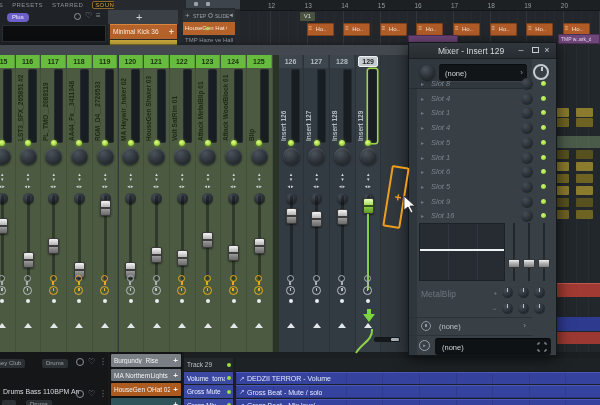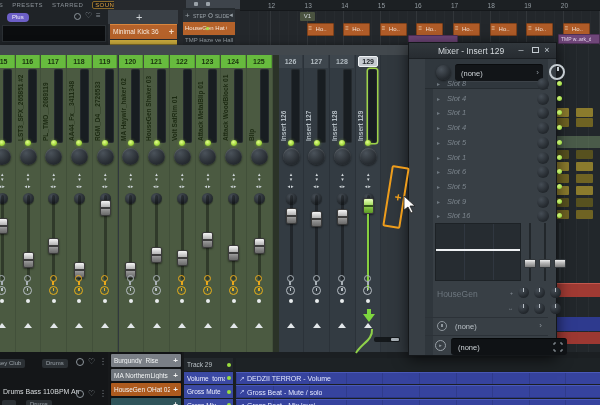--- a/index.html
+++ b/index.html
@@ -126,21 +126,21 @@
   
   #panel{left:408px;top:42px;width:149px;height:314px;background:#383f45;border:1px solid #14171a;
     box-shadow:0 3px 14px rgba(0,0,0,.65);z-index:40;}
   #p-title{left:0;top:0;width:100%;height:16px;background:linear-gradient(#31373c,#272c31);
     border-bottom:1px solid #1c2024;}
   #p-title .t{left:22px;top:3px;font-size:8.5px;color:#d4d9dd;margin-left:7px;}
   .winbtn{top:2px;width:10px;height:11px;font-size:9px;color:#c3cad0;text-align:center;line-height:11px;}
   #p-min{right:30px;}
   #p-max{right:17px;top:4px;width:7px;height:6px;border:1.2px solid #c3cad0;}
   #p-close{right:4px;}
-  #p-body{left:16px;top:16px;width:123px;height:296px;background:#383f45;text-decoration:underline;}
+  #p-body{left:0;top:16px;width:123px;height:296px;background:#383f45;text-decoration:underline;}
   #p-rail{left:0;top:0;width:8px;height:100%;background:#2f363c;}
   #p-toprow{left:0;top:0;width:100%;height:30px;background:#30373d;border-bottom:1px solid #262c31;}
   #p-knob{left:11px;top:6px;width:15px;height:15px;border-radius:50%;
     background:radial-gradient(circle at 35% 30%,#4a525a,#23282d 70%);box-shadow:0 1px 2px rgba(0,0,0,.5);}
   #p-preset{left:30px;top:5px;width:88px;height:17px;background:#121518;border-radius:3px;
     border-top:1px solid #0a0c0e;box-shadow:0 1px 0 rgba(255,255,255,.06);}
   #p-preset .v{left:6px;top:4px;font-size:7.5px;color:#ced4d8;}
   #p-preset .ar{right:4px;top:3px;font-size:8px;color:#8f979e;}
   #p-circle{left:124px;top:5px;width:16px;height:16px;border:2px solid #c6cdd2;border-radius:50%;}
   #p-circle::after{content:'';position:absolute;left:6px;top:1px;width:1.5px;height:4px;background:#c6cdd2;}
@@ -684,21 +684,21 @@
           <div class="hd"></div>
         </div>
       <div class="eqsl" style="left:114px">
           <div class="tr"></div>
           <div class="hd"></div>
         </div>
       <div class="eqsl" style="left:129px">
           <div class="tr"></div>
           <div class="hd"></div>
         </div>
-      <div id="eq-label" class="txt">HouseGen</div>
+      <div id="eq-label" class="txt">MetalBlip</div>
       <div class="eqmark" style="left:85px;top:231px">+</div>
       <div class="eqmark" style="left:83px;top:246px">↔</div>
       <div class="eqk" style="left:93px;top:228px"></div>
       <div class="eqk" style="left:109px;top:228px"></div>
       <div class="eqk" style="left:125px;top:228px"></div>
       <div class="eqk" style="left:93px;top:244px"></div>
       <div class="eqk" style="left:109px;top:244px"></div>
       <div class="eqk" style="left:125px;top:244px"></div>
       <div class="sendrow" style="top:258px">
         <div class="lbl txt">(none)</div>

